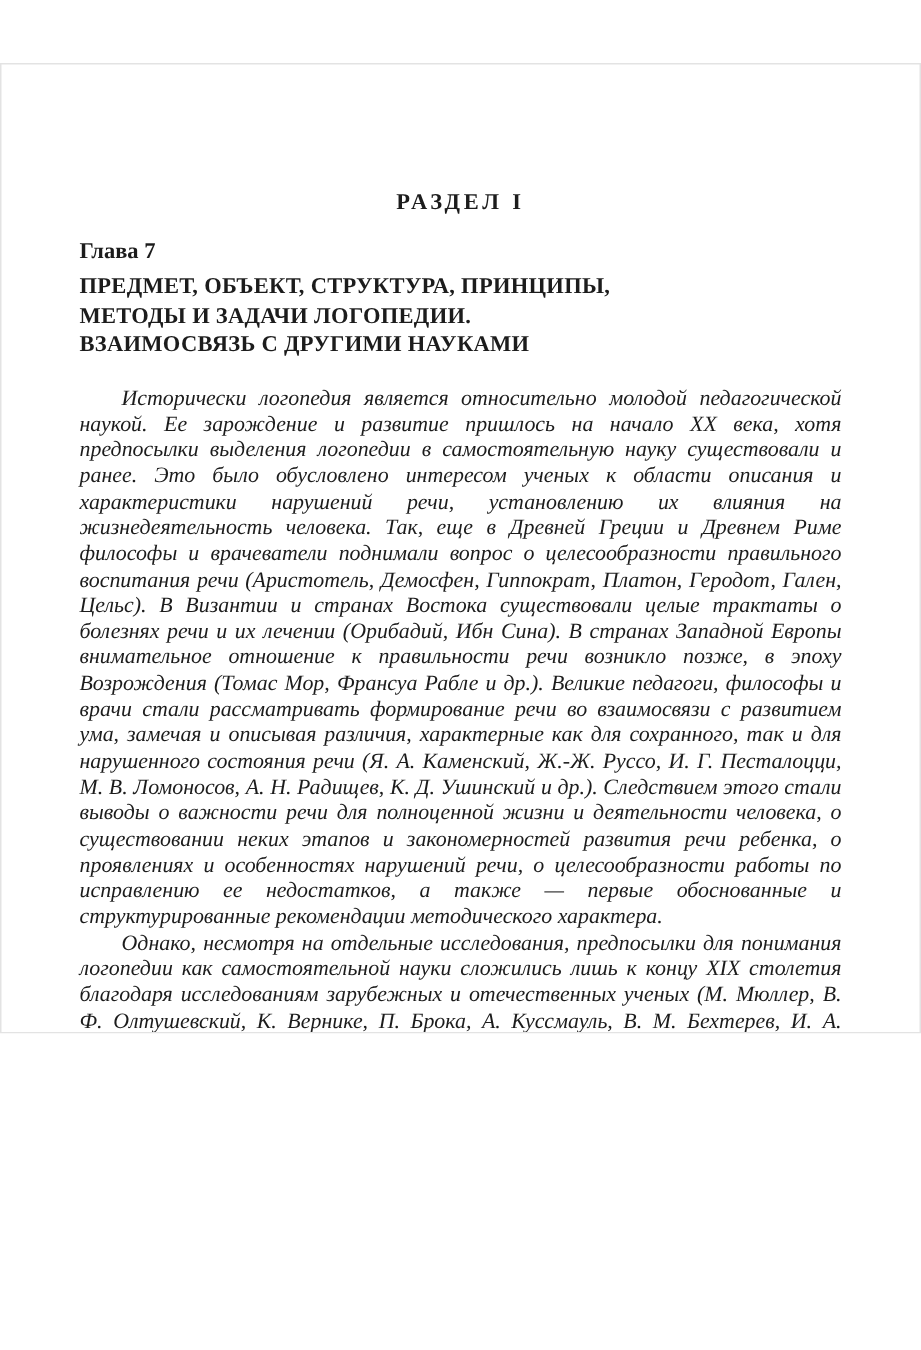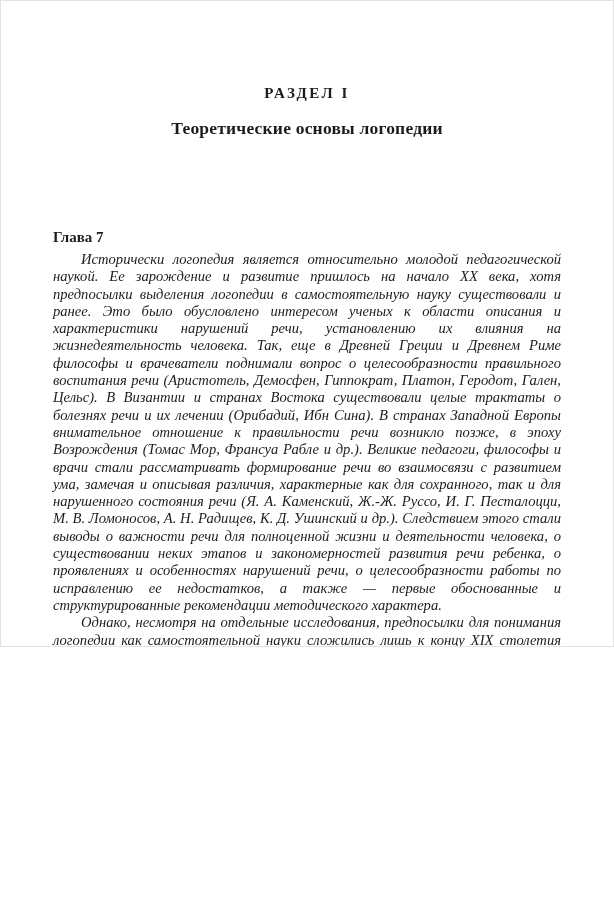--- a/index.html
+++ b/index.html
@@ -11,20 +11,21 @@
     position: relative;
     width: 614px;
     height: 647px;
     box-sizing: border-box;
     background: #ffffff;
     border: 1px solid #e3e3e3;
     padding: 84px 52px 0 52px;
     font-family: "Liberation Serif", "DejaVu Serif", serif;
     color: #1c1c1c;
     overflow: hidden;
+    margin-top: 42px;
   }
   .kicker {
     text-align: center;
     font-weight: bold;
     font-size: 15px;
     letter-spacing: 2.5px;
     margin: 0 0 16px 0;
   }
   .section-title {
     text-align: center;
@@ -63,24 +64,28 @@
     font-size: 15px;
   }
 </style>
 </head>
 <body>
 
 <div class="page">
 
   <div class="kicker">РАЗДЕЛ I</div>
 
-  <h1 class="section-title">Теоретические основы логопедии</h1>
 
   <div class="chapter-label">Глава 7</div>
 
+  <h2 class="chapter-heading">
+    <span class="h-line">ПРЕДМЕТ, ОБЪЕКТ, СТРУКТУРА, ПРИНЦИПЫ,</span>
+    <span class="h-line">МЕТОДЫ И ЗАДАЧИ ЛОГОПЕДИИ.</span>
+    <span class="h-line">ВЗАИМОСВЯЗЬ С ДРУГИМИ НАУКАМИ</span>
+  </h2>
 
   <div class="bodytext">
     <p>Исторически логопедия является относительно молодой педагогической наукой. Ее зарождение и развитие пришлось на начало XX века, хотя предпосылки выделения логопедии в самостоятельную науку существовали и ранее. Это было обусловлено интересом ученых к области описания и характеристики нарушений речи, установлению их влияния на жизнедеятельность человека. Так, еще в Древней Греции и Древнем Риме философы и врачеватели поднимали вопрос о целесообразности правильного воспитания речи (Аристотель, Демосфен, Гиппократ, Платон, Геродот, Гален, Цельс). В Византии и странах Востока существовали целые трактаты о болезнях речи и их лечении (Орибадий, Ибн Сина). В странах Западной Европы внимательное отношение к правильности речи возникло позже, в эпоху Возрождения (Томас Мор, Франсуа Рабле и др.). Великие педагоги, философы и врачи стали рассматривать формирование речи во взаимосвязи с развитием ума, замечая и описывая различия, характерные как для сохранного, так и для нарушенного состояния речи (Я. А. Каменский, Ж.-Ж. Руссо, И. Г. Песталоцци, М. В. Ломоносов, А. Н. Радищев, К. Д. Ушинский и др.). Следствием этого стали выводы о важности речи для полноценной жизни и деятельности человека, о существовании неких этапов и закономерностей развития речи ребенка, о проявлениях и особенностях нарушений речи, о целесообразности работы по исправлению ее недостатков, а также — первые обоснованные и структурированные рекомендации методического характера.</p>
     <p>Однако, несмотря на отдельные исследования, предпосылки для понимания логопедии как самостоятельной науки сложились лишь к концу XIX столетия благодаря исследованиям зарубежных и отечественных ученых (М. Мюллер, В. Ф. Олтушевский, К. Вернике, П. Брока, А. Куссмауль, В. М. Бехтерев, И. А. Сикорский, И. К. Хмелевский</p>
   </div>
 
   <div class="folio">7</div>
 
 </div>
 

